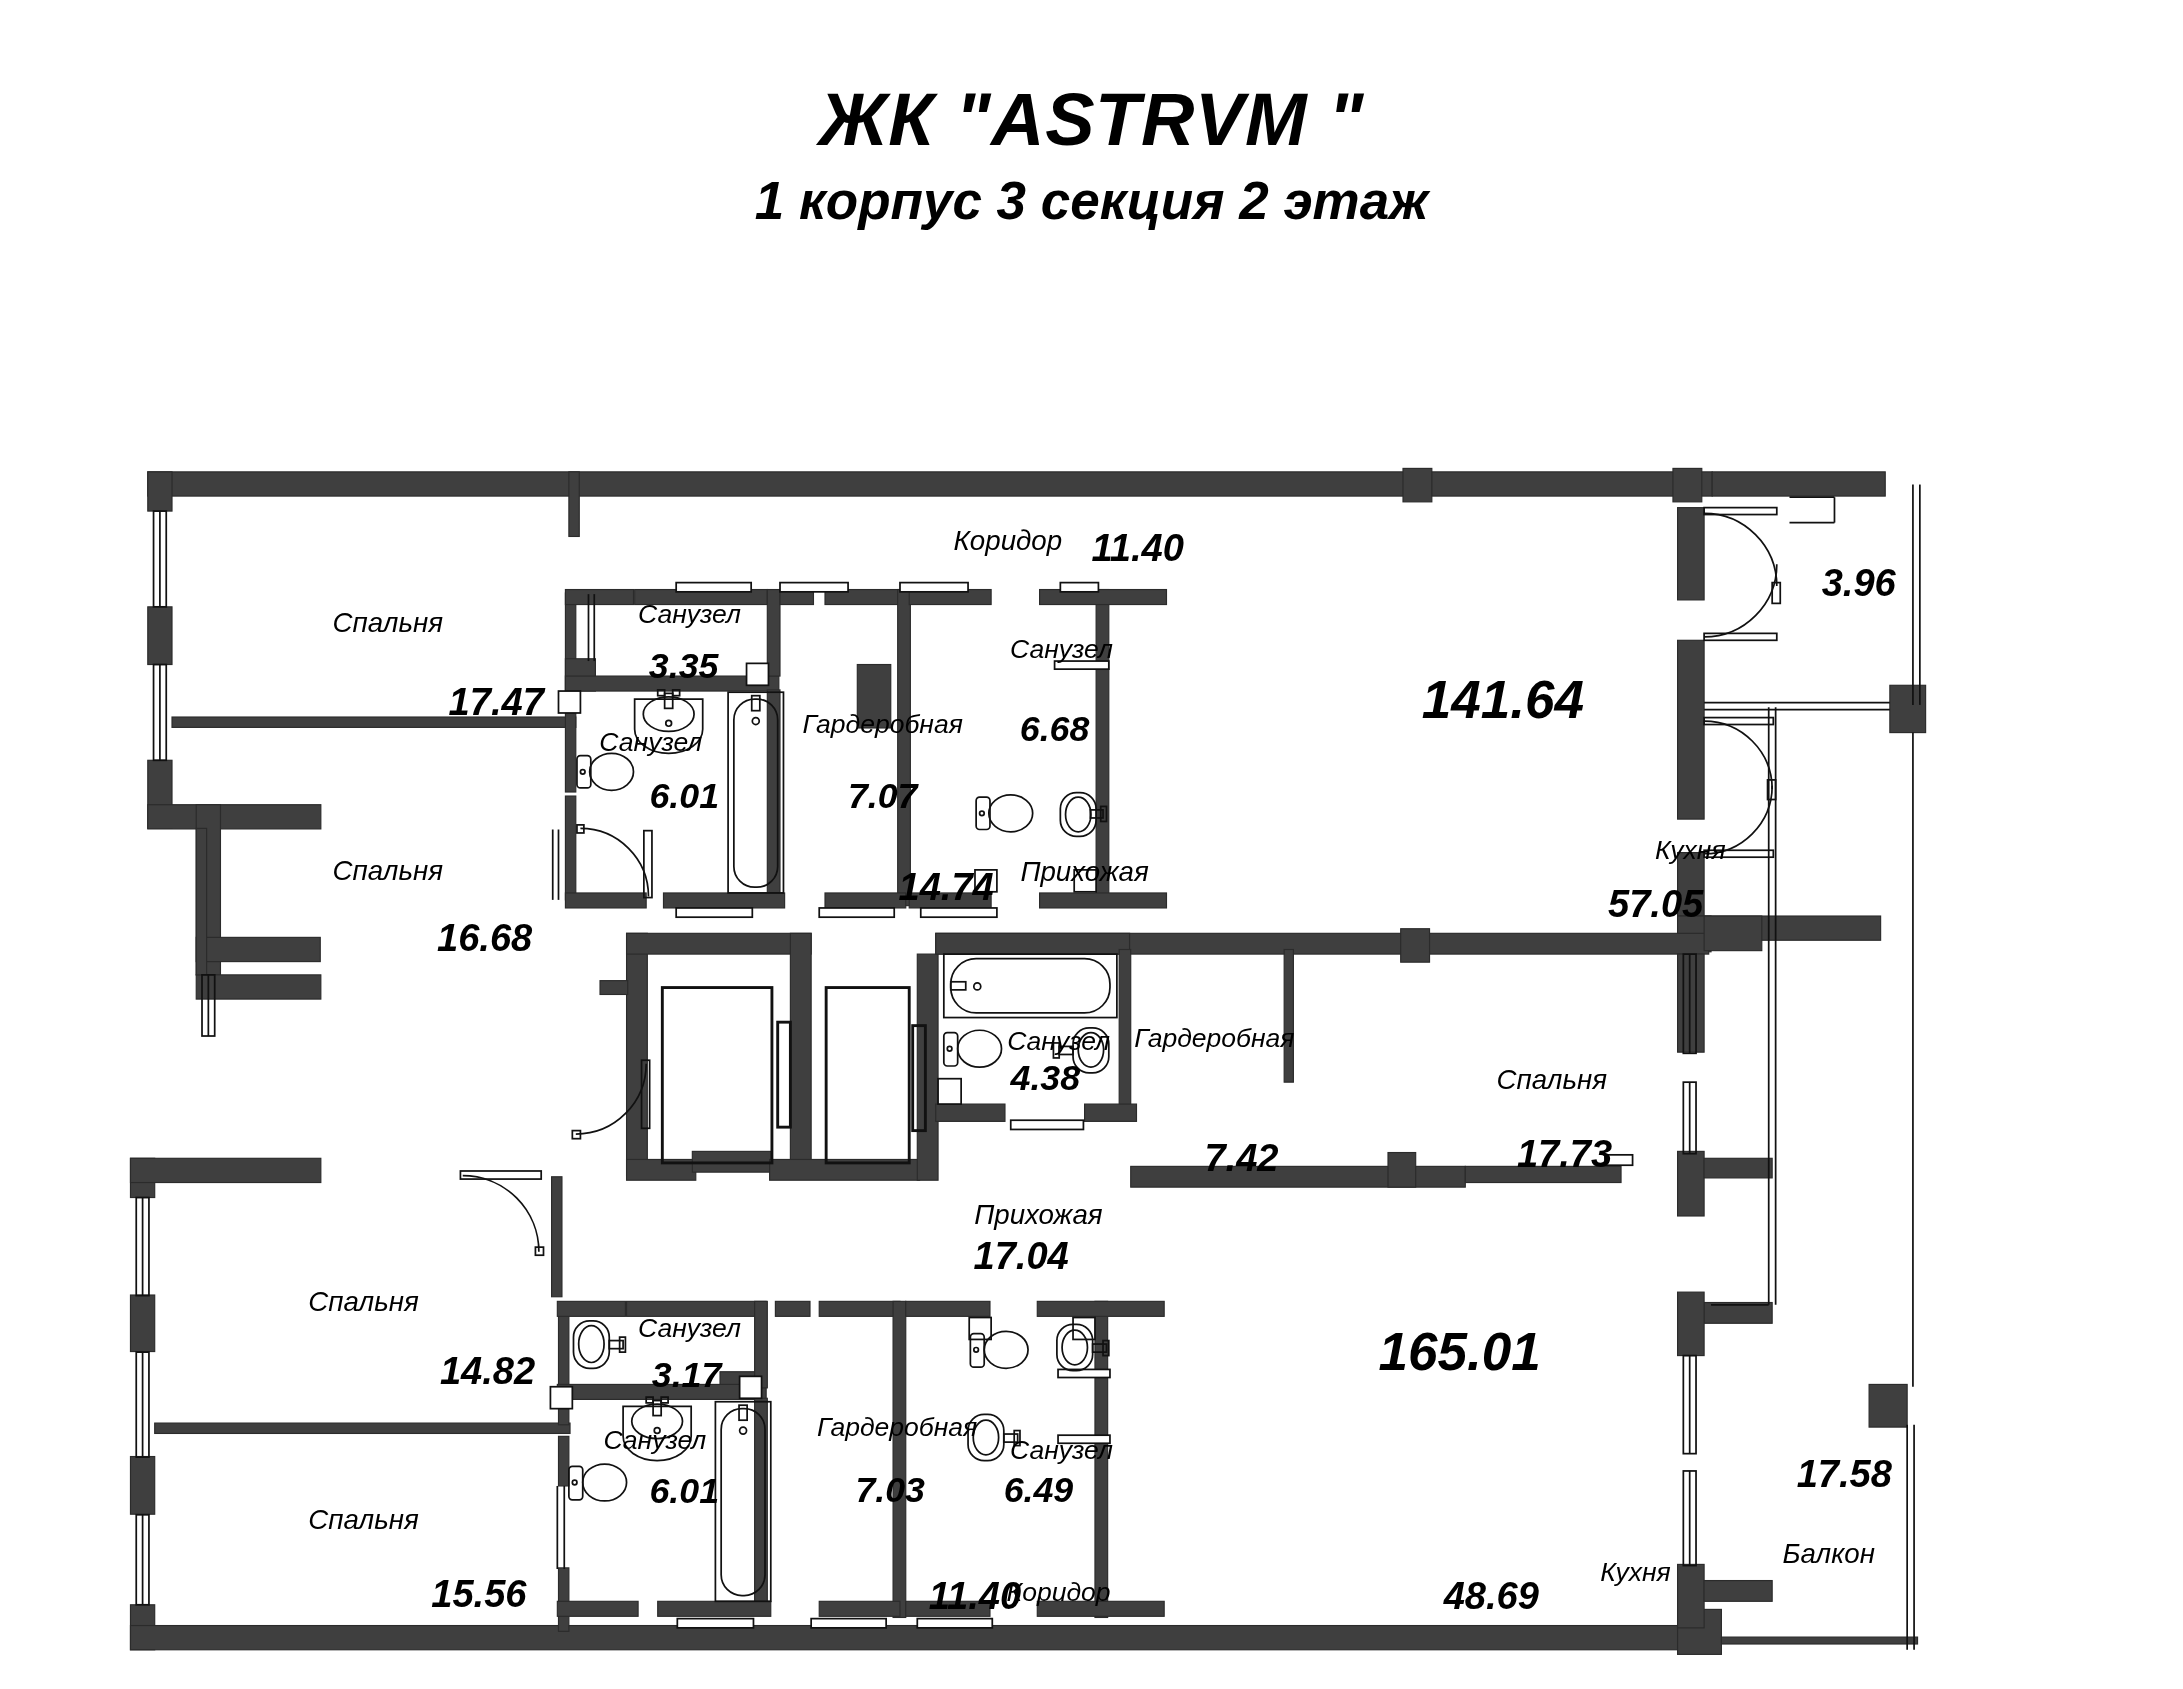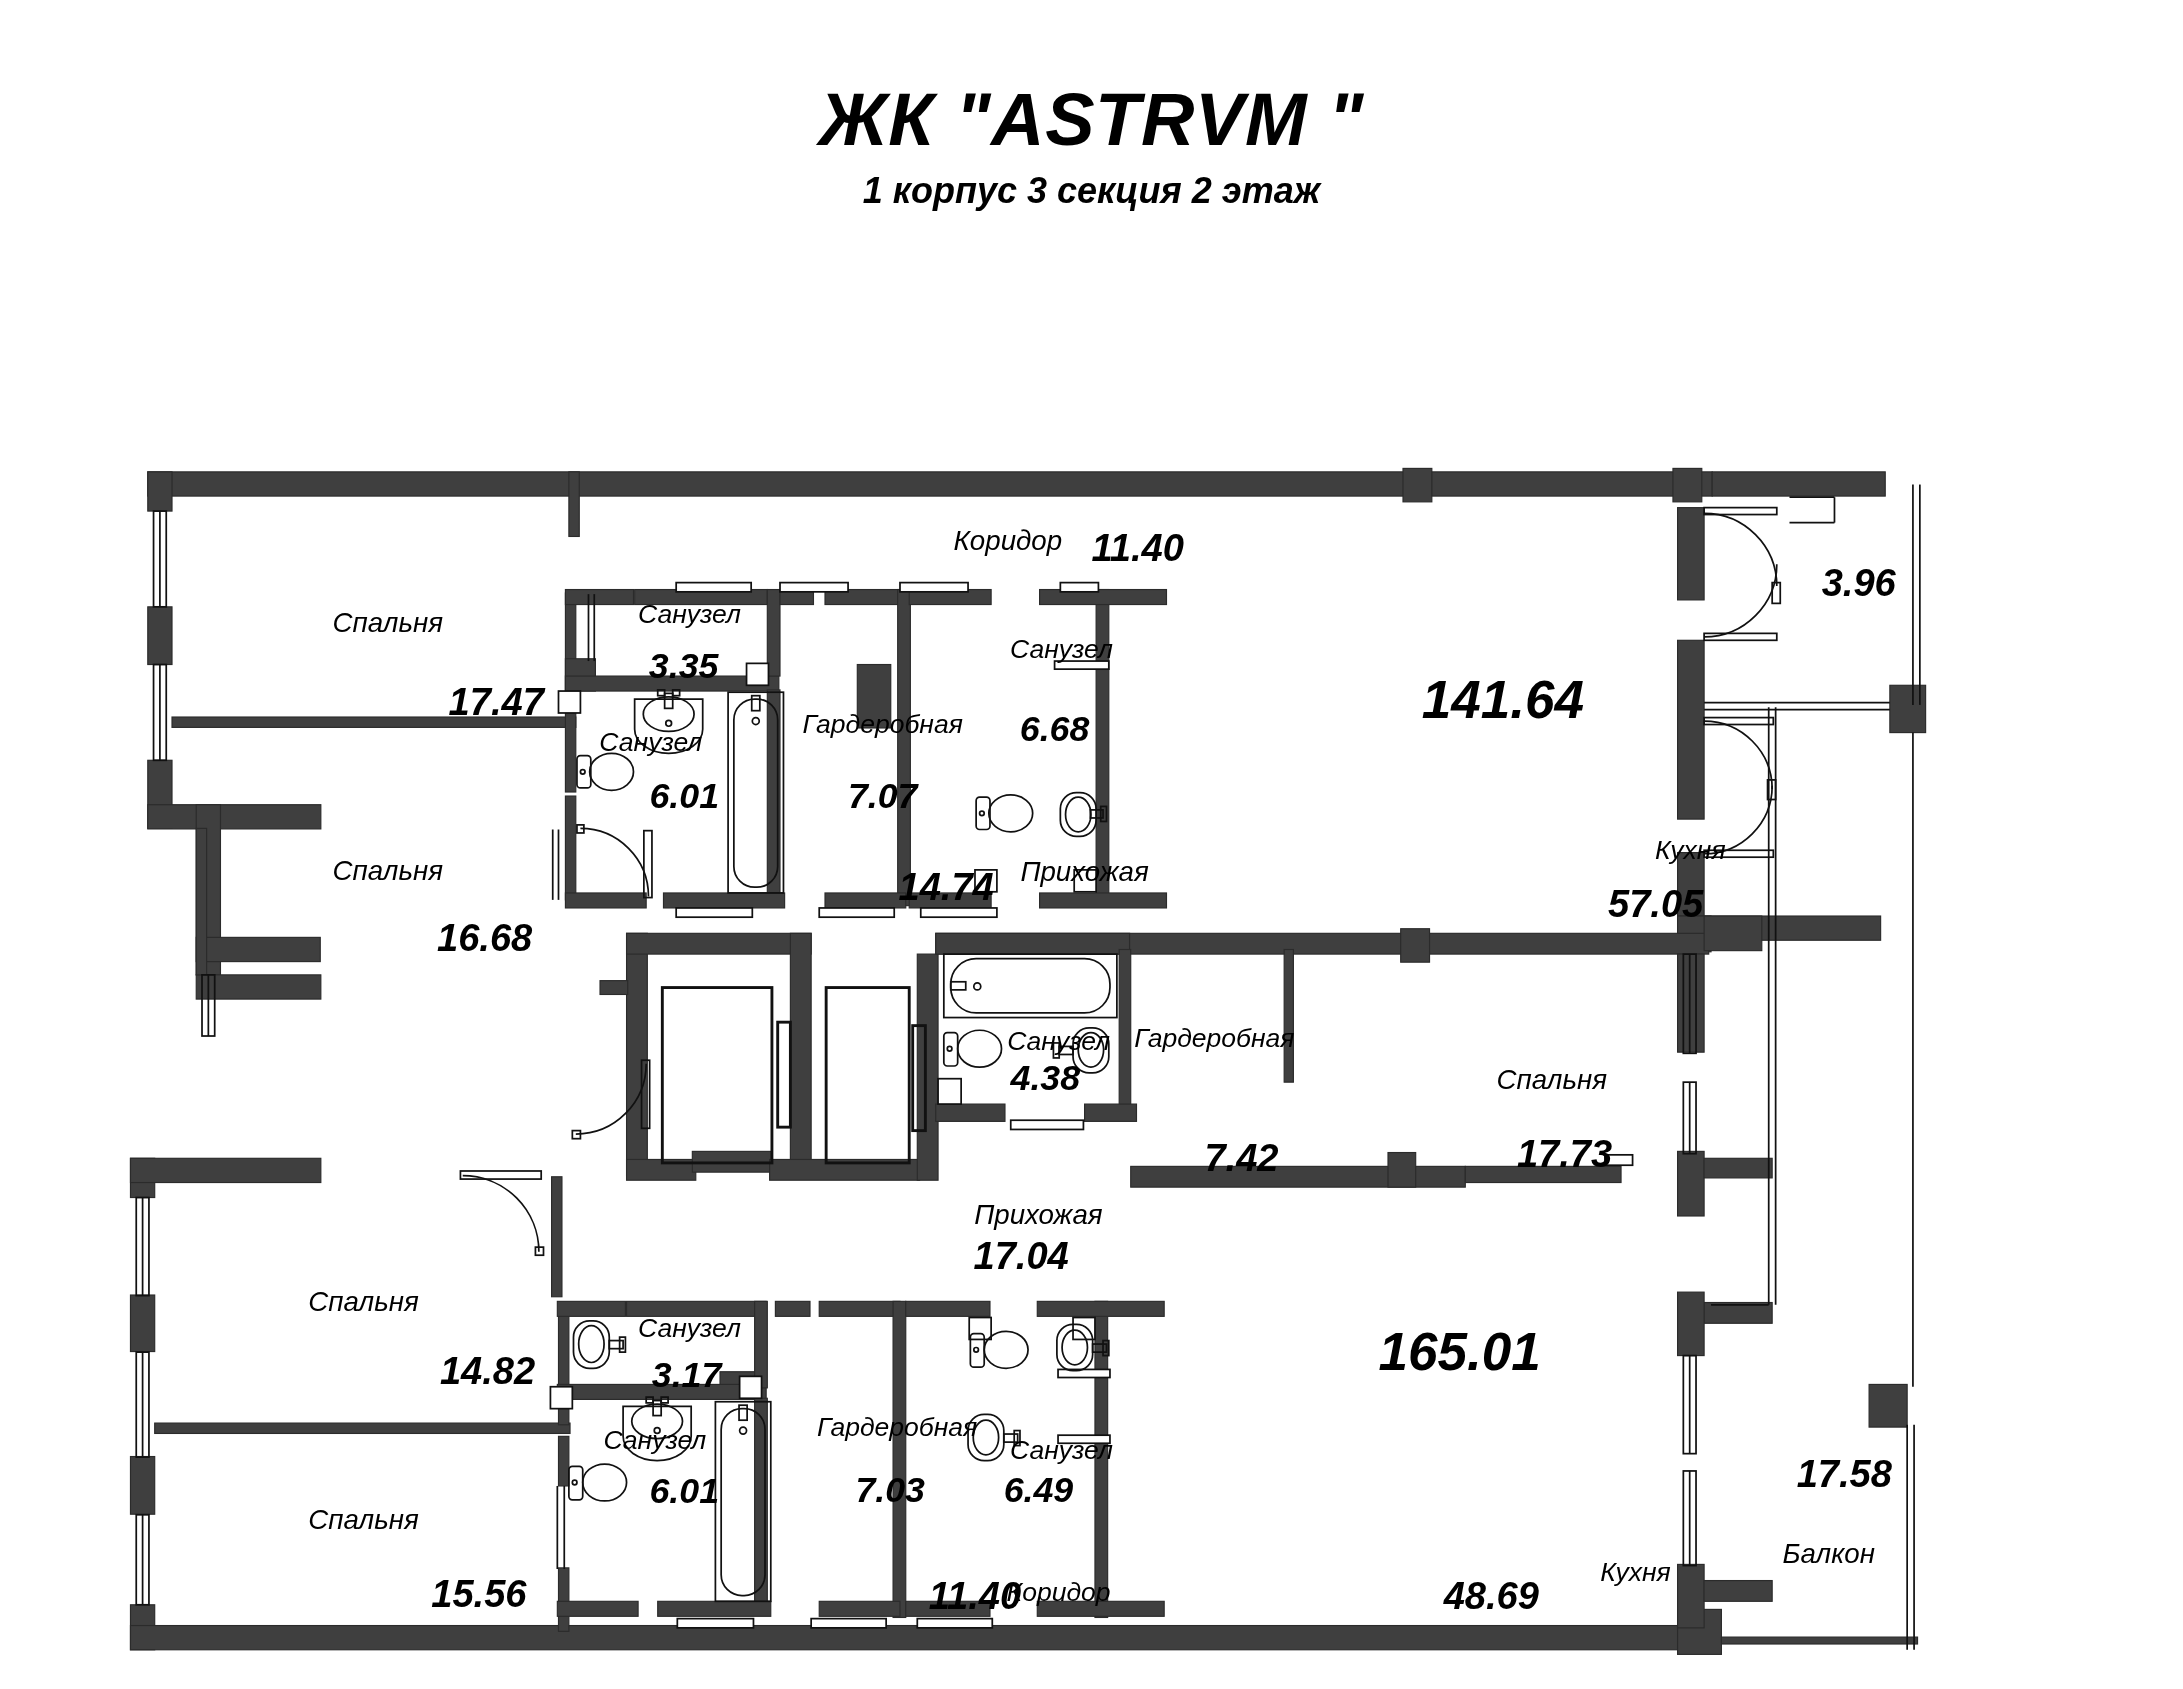--- a/index.html
+++ b/index.html
@@ -35,21 +35,21 @@
     letter-spacing: 0.6px;
     color: #000000;
     line-height: 1.05;
     margin: 0;
     white-space: pre;
   }
   .title-sub {
     font-family: "Liberation Sans", sans-serif;
     font-style: italic;
     font-weight: bold;
-    font-size: 36px;
+    font-size: 53px;
     color: #000000;
     line-height: 1.2;
     margin: 0;
     margin-top: 10.4px;
     white-space: pre;
   }
   #plan-svg {
     position: absolute;
     left: 0;
     top: 0;

